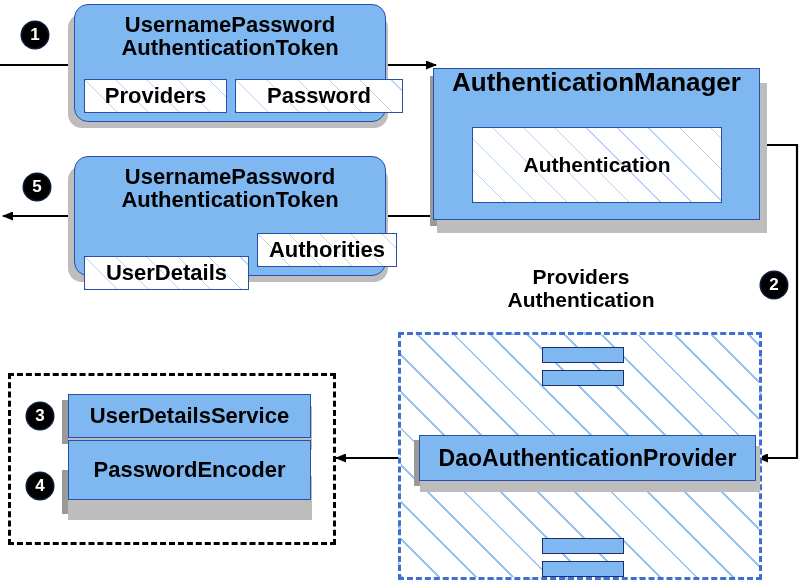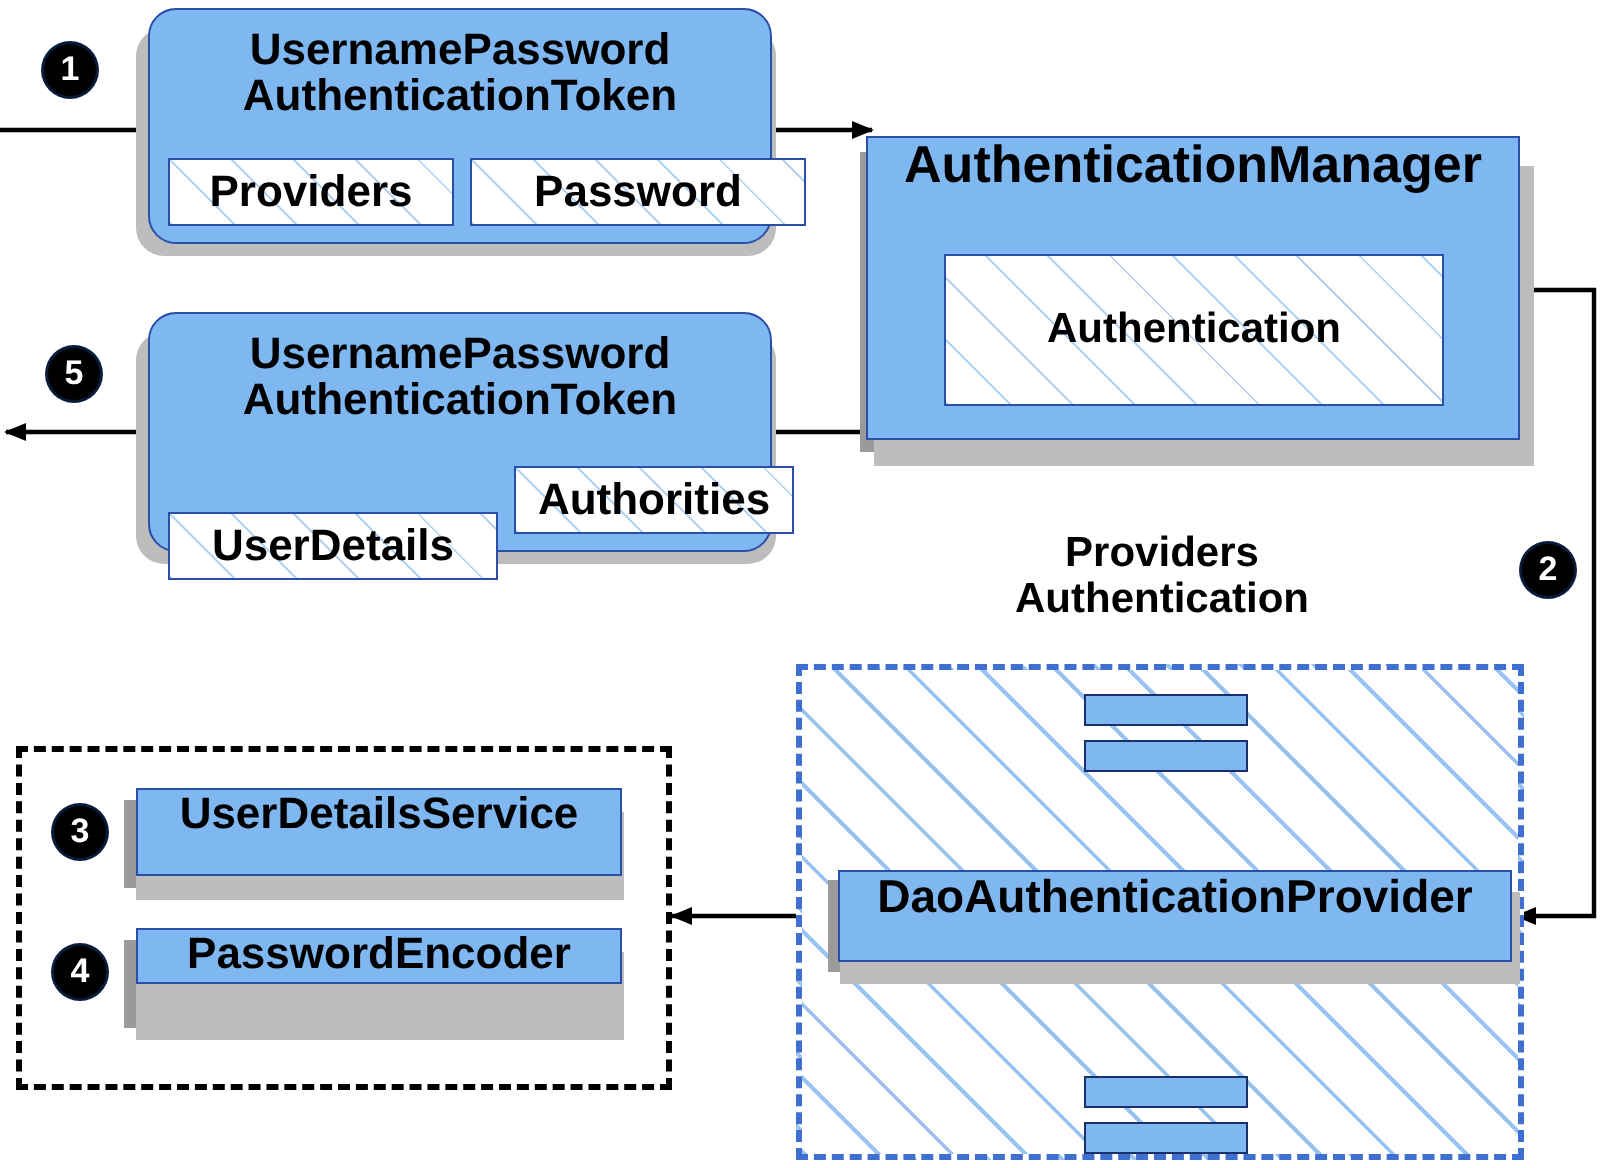--- a/index.html
+++ b/index.html
@@ -6,21 +6,21 @@
   body{width:803px;height:584px;position:relative;overflow:hidden;
        font-family:"Liberation Sans","DejaVu Sans",sans-serif;}
   .stage{position:absolute;inset:0;width:803px;height:584px;}
 
   
   .shadow{position:absolute;background:#bdbdbd;}
   .shadow.dark{background:#9a9a9a;}
 
   .card{position:absolute;background:#7fb7f0;border:1.5px solid #2a4fa8;
         box-sizing:border-box;display:flex;flex-direction:column;
-        align-items:center;color:#000;}
+        align-items:center;justify-content:center;color:#000;}
   .card.round{border-radius:14px;align-items:center;}
   .card .ttl{font-weight:bold;text-align:center;line-height:1.06;}
 
   .slot{background:#ffffff;border:1.5px solid #2a4fa8;box-sizing:border-box;
         display:flex;align-items:center;justify-content:center;
         font-weight:bold;color:#000;position:relative;overflow:hidden;}
   .hatch-light{background-image:repeating-linear-gradient(45deg,
       rgba(120,175,235,.55) 0 1px, rgba(0,0,0,0) 1px 22px);
       background-color:#ffffff;}
   .slot>span{position:relative;z-index:2;}
@@ -140,21 +140,21 @@
   <div class="dashbox black" style="left:8px;top:373px;width:328px;height:172px;"></div>
 
   <div class="shadow dark" style="left:62px;top:400px;width:244px;height:44px;"></div>
   <div class="shadow" style="left:68px;top:406px;width:244px;height:44px;"></div>
   <div class="card" style="left:68px;top:394px;width:243px;height:44px;">
     <div class="ttl" style="font-size:22px;">UserDetailsService</div>
   </div>
 
   <div class="shadow dark" style="left:62px;top:470px;width:244px;height:44px;"></div>
   <div class="shadow" style="left:68px;top:476px;width:244px;height:44px;"></div>
-  <div class="card" style="left:68px;top:464px;width:243px;height:28px;">
+  <div class="card" style="left:68px;top:440px;width:243px;height:60px;">
     <div class="ttl" style="font-size:22px;">PasswordEncoder</div>
   </div>
 
   <div class="marker" style="left:22px;top:22px;">
     <span>1</span>
   </div>
   <div class="marker" style="left:24px;top:174px;">
     <span>5</span>
   </div>
   <div class="marker" style="left:761px;top:272px;">

